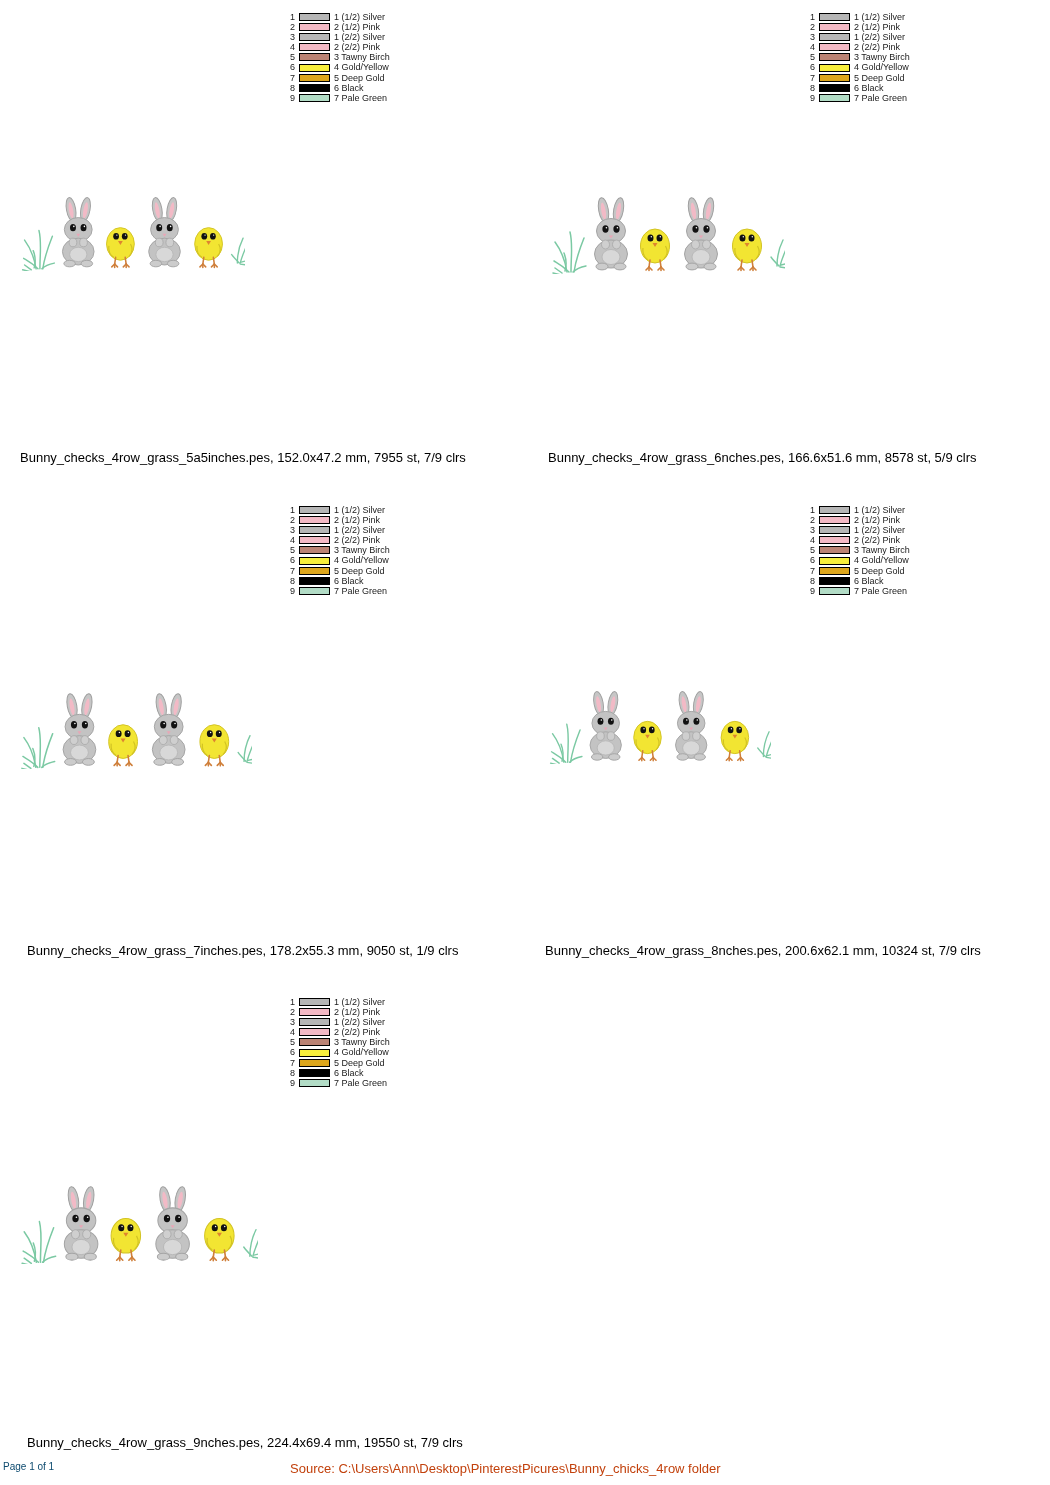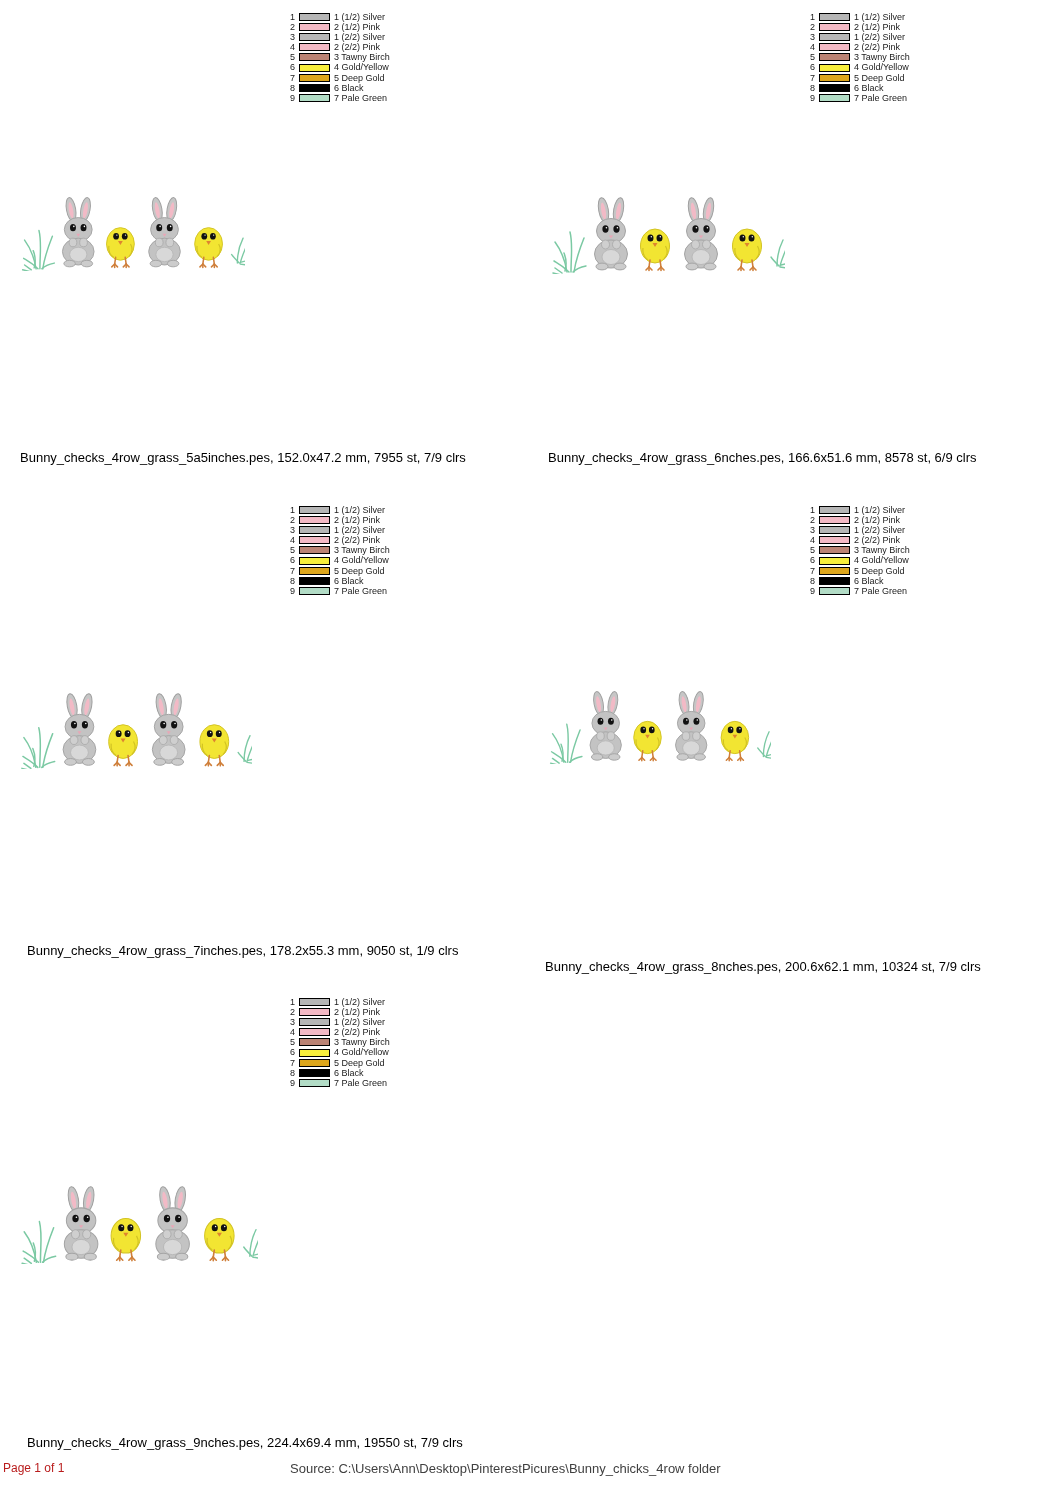--- a/index.html
+++ b/index.html
@@ -30,26 +30,26 @@
   .b2 .design{left:545px;top:184px;width:240px;}
   .b3 .design{left:14px;top:187px;width:238px;}
   .b4 .design{left:543px;top:185px;width:228px;}
   .b5 .design{left:14px;top:188px;width:244px;}
 
   
   .caption{position:absolute;font-size:13px;color:#000;white-space:nowrap;}
   .b1 .caption{left:20px;top:438px;}
   .b2 .caption{left:548px;top:438px;}
   .b3 .caption{left:27px;top:438px;}
-  .b4 .caption{left:545px;top:438px;margin-top:16px;}
+  .b4 .caption{left:545px;top:438px;}
   .b5 .caption{left:27px;top:438px;}
 
   
-  .footer-page{position:absolute;left:3px;top:1461px;font-size:12px;color:#b91c1c;}
-  .footer-source{position:absolute;left:290px;top:1461px;font-size:13px;color:#404040;white-space:nowrap;}
+  .footer-page{position:absolute;left:3px;top:1461px;font-size:10px;color:#0c4a6e;}
+  .footer-source{position:absolute;left:290px;top:1461px;font-size:13px;color:#c2410c;white-space:nowrap;}
 </style>
 </head>
 <body>
 
 <div class="page">
 
   <svg width="0" height="0" style="position:absolute" aria-hidden="true">
     <defs>
       <g id="bunny">
         <ellipse cx="-7.5" cy="-22" rx="4.8" ry="12.5" transform="rotate(-10 -7.5 -22)" fill="#c6c6c6" stroke="#9f9f9f" stroke-width="1"></ellipse>
@@ -219,21 +219,21 @@
         </div>
         <div class="legend-row">
           <span class="lnum">9</span>
           <span class="lswatch" style="background-color: rgb(178, 220, 198);"></span>
           <span class="llabel">7 Pale Green</span>
         </div>
       </div>
     <svg class="design" viewBox="0 0 240 78">
         <use href="#bunny-chick-row"></use>
       </svg>
-    <div class="caption">Bunny_checks_4row_grass_6nches.pes, 166.6x51.6 mm, 8578 st, 6/9 clrs</div>
+    <div class="caption">Bunny_checks_4row_grass_6nches.pes, 166.6x51.6 mm, 8578 st, 5/9 clrs</div>
   </div>
 
   <div class="block b3">
     <div class="legend">
         <div class="legend-row">
           <span class="lnum">1</span>
           <span class="lswatch" style="background-color: rgb(182, 182, 182);"></span>
           <span class="llabel">1 (1/2) Silver</span>
         </div>
         <div class="legend-row">

